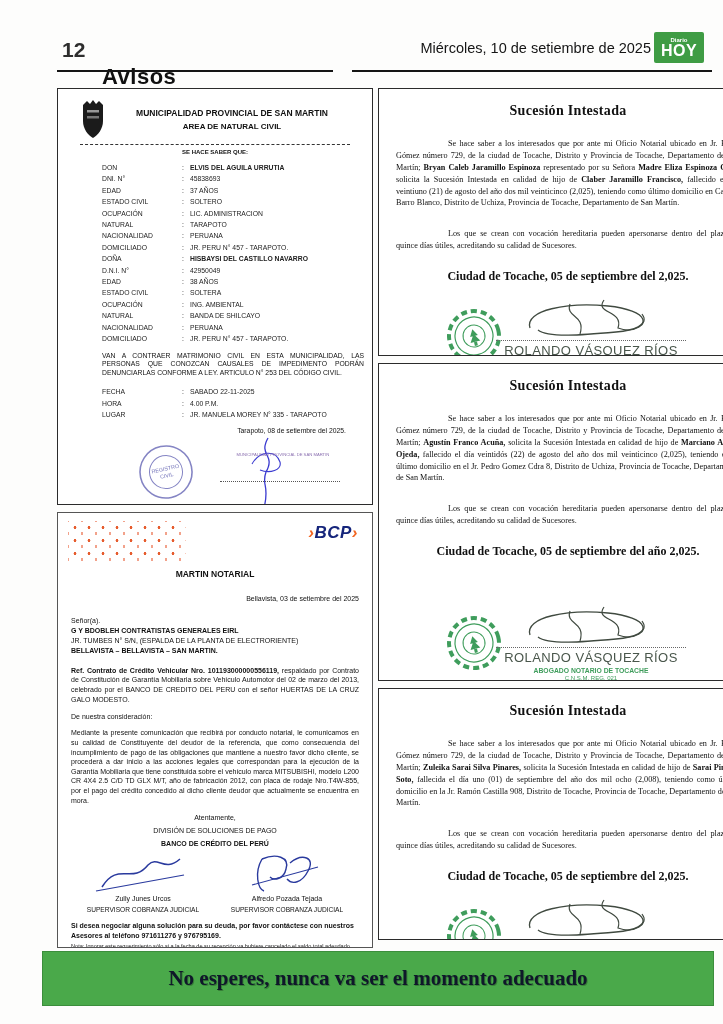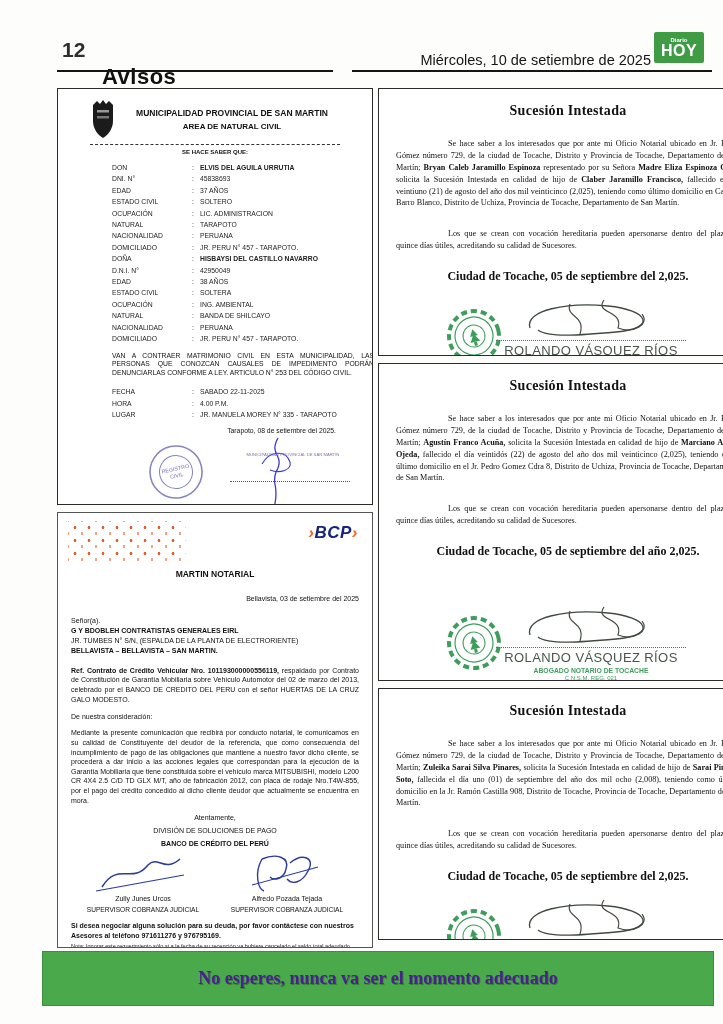--- a/index.html
+++ b/index.html
@@ -3,32 +3,32 @@
 <meta charset="utf-8">
 <style>
   html,body{margin:0;padding:0;}
   body{width:723px;height:1024px;background:#fdfdfc;position:relative;
        font-family:"Liberation Sans",sans-serif;color:#111;overflow:hidden;}
   .abs{position:absolute;}
 
   
   .hdr-num{left:62px;top:38px;font-size:21px;font-weight:bold;color:#2e2e2e;}
   .hdr-sec{left:102px;top:36px;font-size:22px;font-weight:bold;color:#101010;letter-spacing:.5px;margin-top:28px;}
-  .hdr-date{right:72px;top:52px;font-size:14.5px;color:#151515;}
+  .hdr-date{right:72px;top:40px;font-size:14.5px;color:#151515;}
   .hoy-logo{left:654px;top:32px;width:50px;height:31px;background:#3f9c44;border-radius:2px;
             display:flex;flex-direction:column;align-items:center;justify-content:center;line-height:1;}
   .hoy-top{font-size:6px;color:#fff;font-weight:bold;}
   .hoy-main{font-size:16px;color:#fff;font-weight:900;letter-spacing:.5px;}
   .rule{height:2px;background:#151515;top:70px;}
   .rule-left{left:57px;width:276px;}
   .rule-right{left:352px;width:360px;}
 
   
   .docbox{border:1.5px solid #2b2b2b;background:#fff;overflow:hidden;box-sizing:border-box;}
-  .edicto-box{left:57px;top:88px;width:316px;height:417px;padding:8px 32px;}
+  .edicto-box{left:57px;top:88px;width:316px;height:417px;padding:8px 22px;}
   .carta-box{left:57px;top:512px;width:316px;height:436px;border-width:1px;border-color:#555;padding:8px 13px;position:absolute;}
   .notice{left:378px;width:380px;padding:6px 17px;font-family:"Liberation Serif",serif;}
   .n1{top:88px;height:268px;}
   .n2{top:363px;height:318px;}
   .n3{top:688px;height:252px;}
 
   
   .ed-head{display:flex;align-items:center;gap:8px;margin-top:2px;}
   .ed-head-txt{flex:1;text-align:center;}
   .ed-org1{font-size:8.5px;font-weight:bold;}
@@ -90,21 +90,21 @@
   .nsig-svg{position:absolute;left:112px;top:0px;}
   .ntxt{position:absolute;left:100px;top:52px;width:190px;text-align:center;}
   .ntxt .dotted{border-top:1px dotted #666;margin-bottom:2px;}
   .nname{font-size:13px;font-weight:normal;color:#49564b;font-family:"Liberation Sans",sans-serif;letter-spacing:.4px;}
   .nrole{font-size:6.8px;color:#3f9d5c;font-family:"Liberation Sans",sans-serif;font-weight:bold;margin-top:2px;}
   .nreg{font-size:6px;color:#3f9d5c;font-family:"Liberation Sans",sans-serif;margin-top:1px;}
 
   
   .banner{left:42px;top:951px;width:670px;height:53px;background:#4aa94a;border:1px solid #3c8e3c;
           display:flex;align-items:center;justify-content:center;}
-  .banner-txt{color:#4c1d95;font-size:18px;font-weight:bold;font-family:"Liberation Serif",serif;
+  .banner-txt{color:#0f172a;font-size:21px;font-weight:bold;font-family:"Liberation Serif",serif;
               text-shadow:1px 1px 0 rgba(0,0,0,.25);}
 </style>
 </head>
 <body>
 
 <div class="abs hdr-num">12</div>
 <div class="abs hdr-sec">Avisos</div>
 <div class="abs hdr-date">Miércoles, 10 de setiembre de 2025</div>
 <div class="abs hoy-logo">
   <span class="hoy-top">Diario</span>

